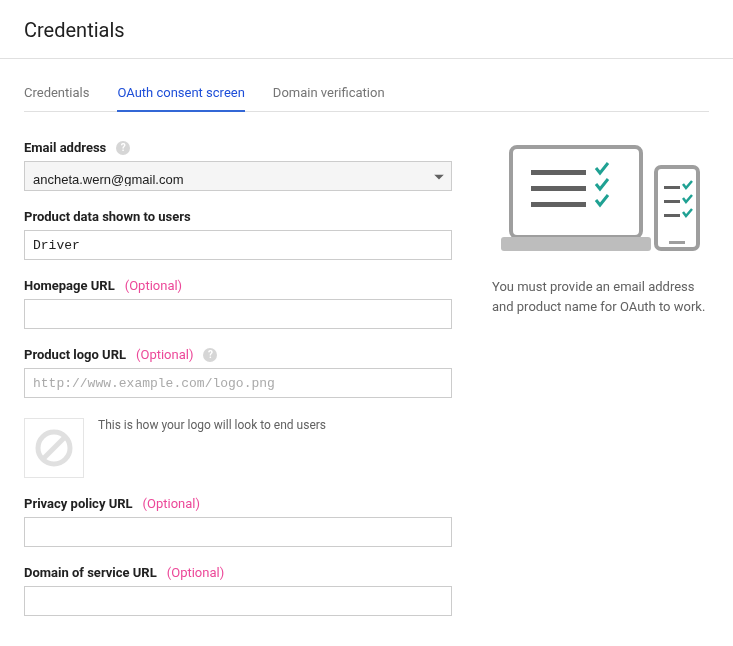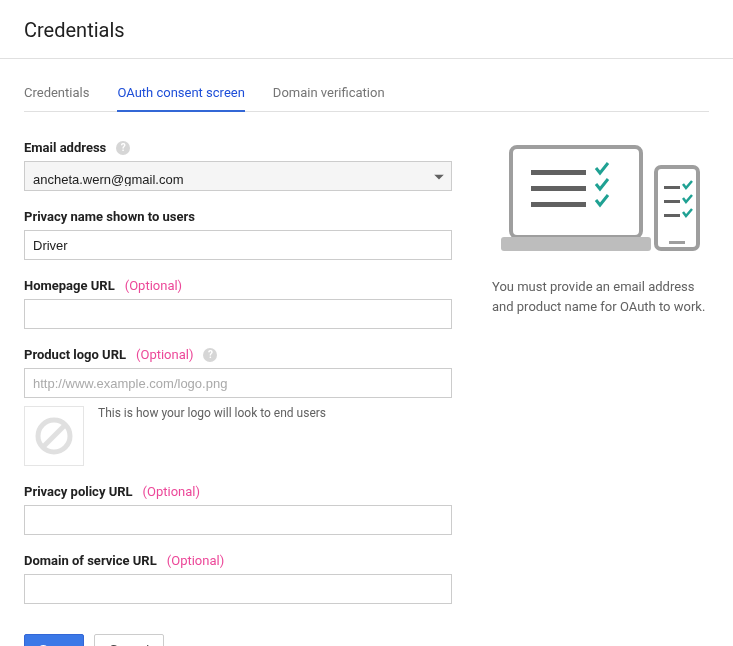--- a/index.html
+++ b/index.html
@@ -82,20 +82,21 @@
     line-height: 1;
   }
   .text-input {
     width: 100%;
     height: 30px;
     border: 1px solid #ccc;
     padding: 4px 8px;
     font-size: 13px;
     color: #212121;
     background: #fff;
+    font-family: Liberation Mono, monospace;
   }
   .text-input::placeholder { color: #aaa; }
   .select-wrap {
     position: relative;
     width: 100%;
   }
   .select-wrap select {
     width: 100%;
     height: 30px;
     border: 1px solid #ccc;
@@ -110,21 +111,21 @@
     position: absolute;
     right: 8px;
     top: 50%;
     transform: translateY(-50%);
     pointer-events: none;
     color: #616161;
   }
   .logo-preview-row {
     display: flex;
     gap: 14px;
-    margin-top: 8px;
+    margin-top: 20px;
   }
   .logo-thumb {
     width: 60px;
     height: 60px;
     border: 1px solid #e5e5e5;
     display: flex;
     align-items: center;
     justify-content: center;
     color: #e0e0e0;
   }
@@ -197,21 +198,21 @@
           <span class="select-caret">
             <svg width="10" height="6" viewBox="0 0 10 6">
                 <path d="M0 0l5 5 5-5z" fill="currentColor"></path>
               </svg>
           </span>
         </div>
       </div>
 
       <div class="field">
         <div class="field-label">
-          <span>Privacy name shown to users</span>
+          <span>Product data shown to users</span>
         </div>
         <input type="text" class="text-input" value="Driver" style="">
       </div>
 
       <div class="field">
         <div class="field-label">
           <span>Homepage URL</span>
           <span class="optional">(Optional)</span>
         </div>
         <input type="text" class="text-input" value="" style="">

